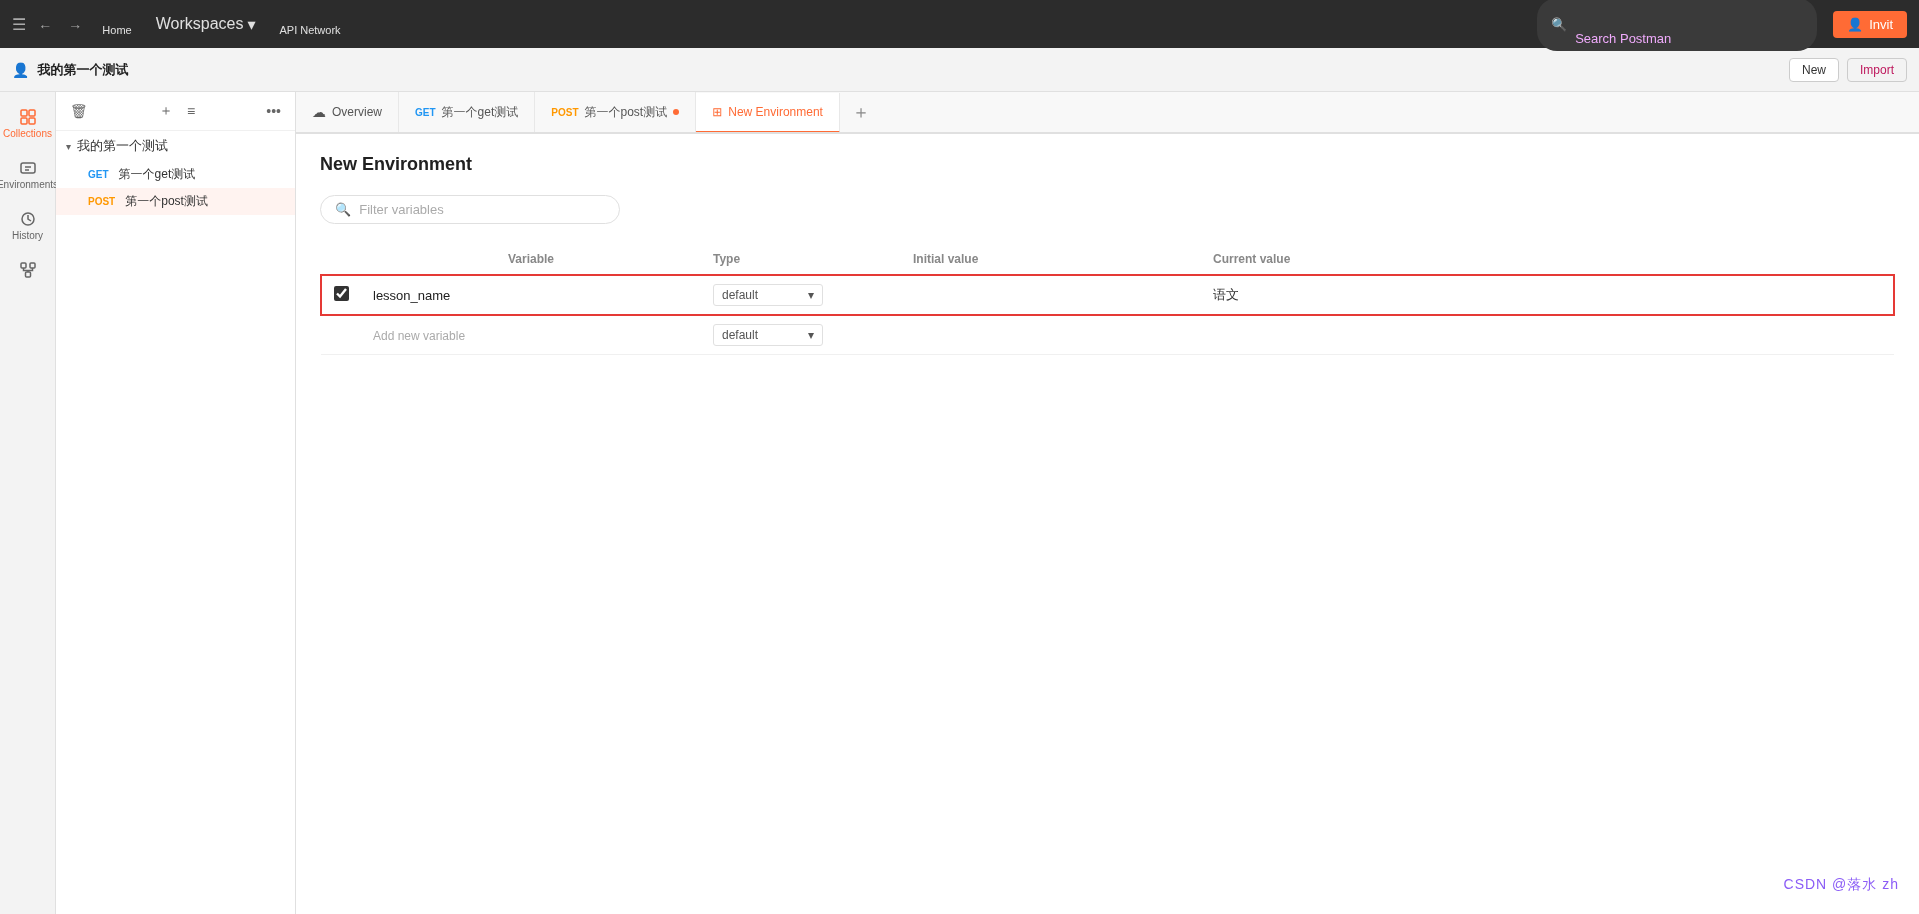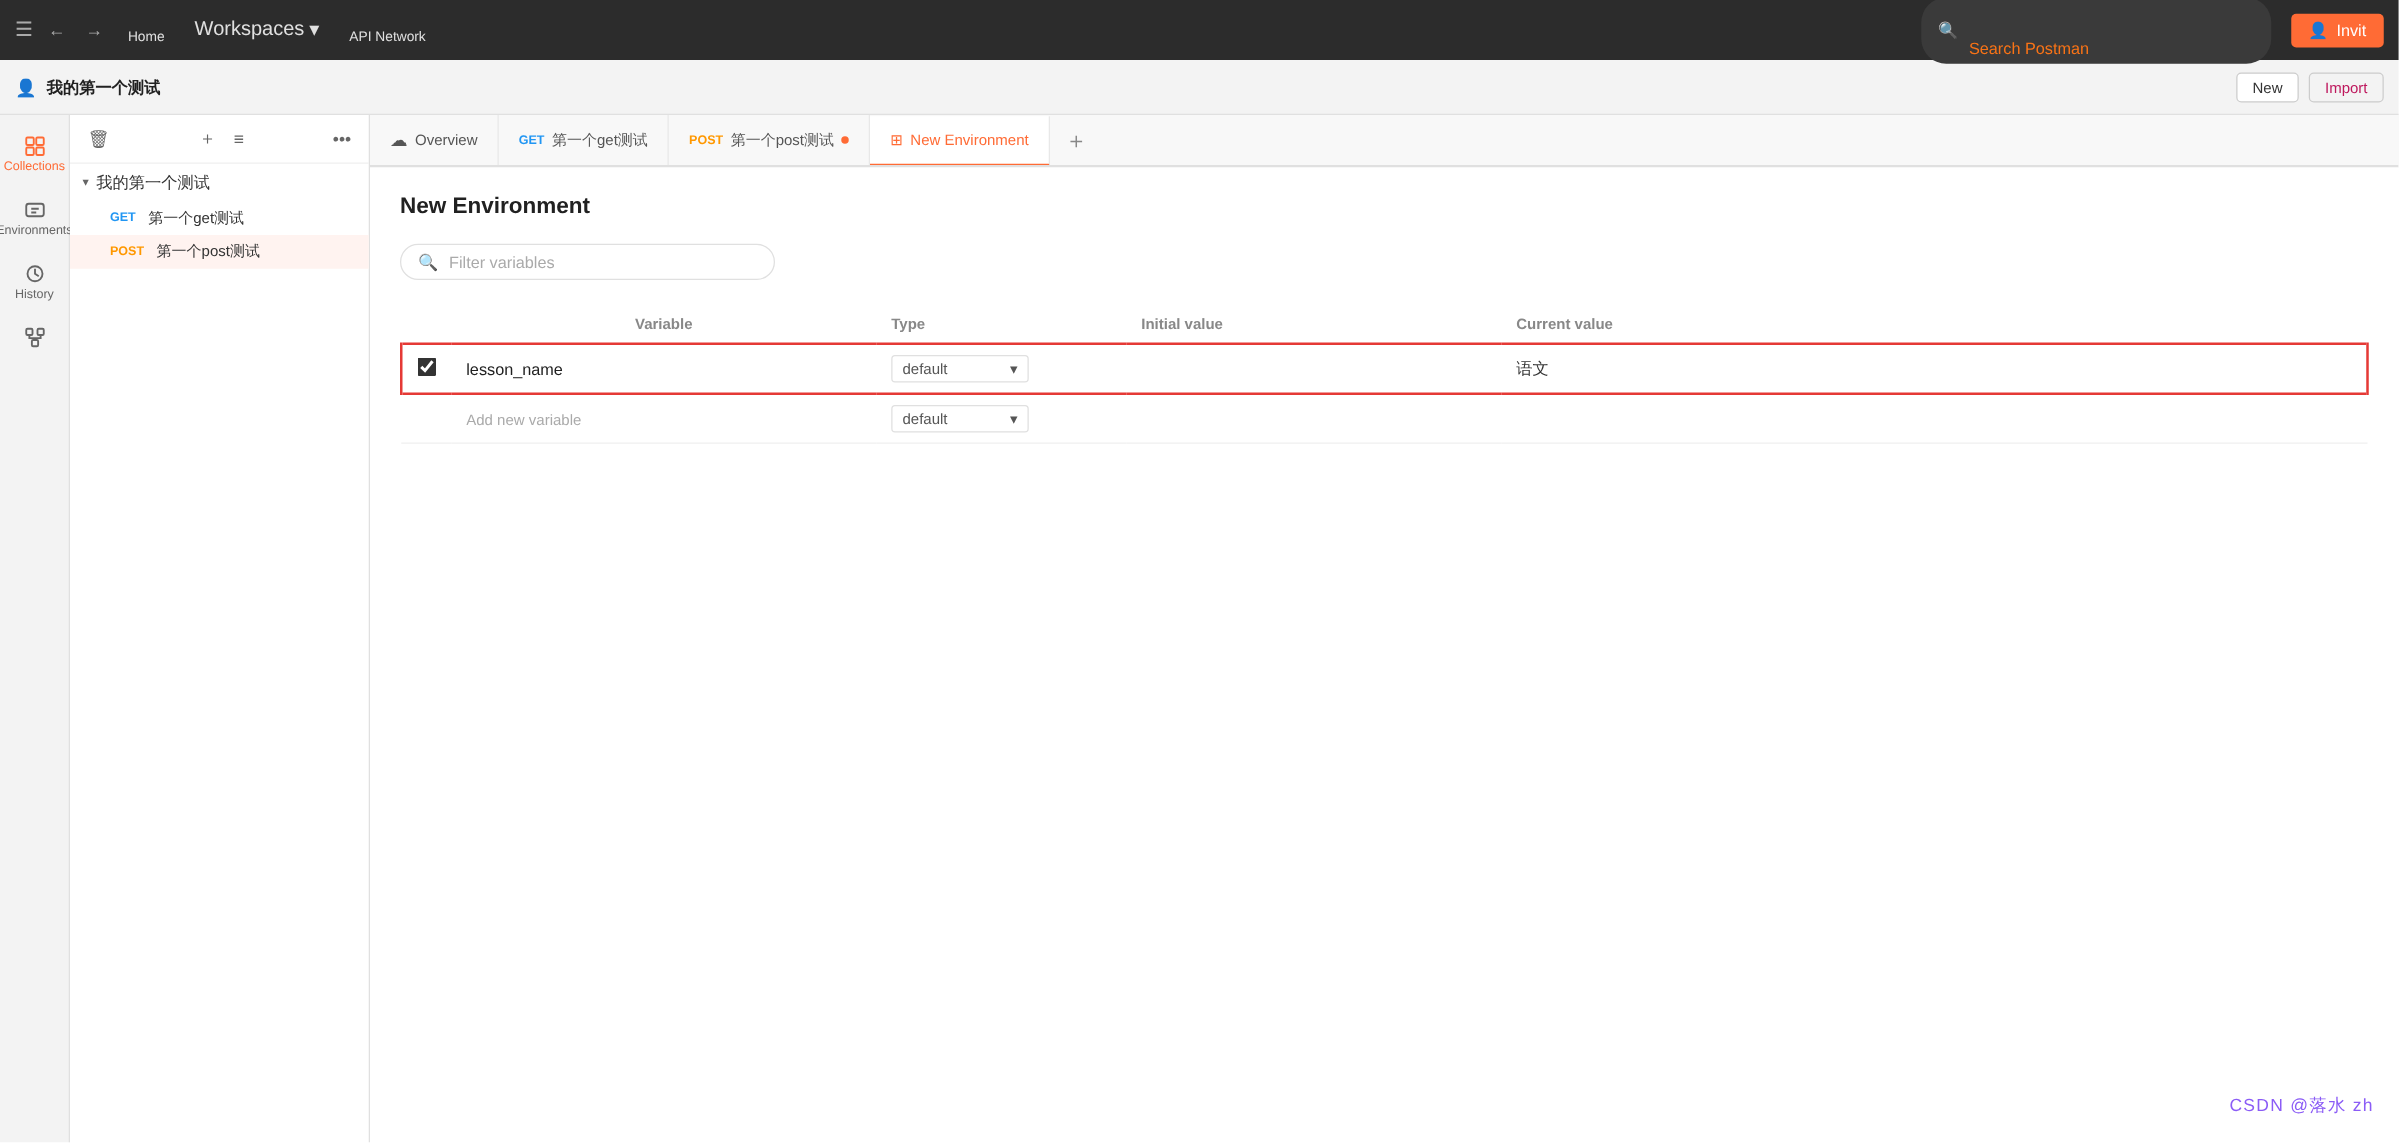--- a/index.html
+++ b/index.html
@@ -168,21 +168,21 @@
   <span class="nav-arrow">←</span>
   <span class="nav-arrow">→</span>
   <span class="nav-link">Home</span>
   <div class="nav-dropdown">
     <span>Workspaces</span>
     <span>▾</span>
   </div>
   <span class="nav-link">API Network</span>
   <div class="search-bar">
     <span>🔍</span>
-    <span style="color:#f97316;font-size:13px;margin-top:28px;">Search Postman</span>
+    <span style="color:#f0abfc;font-size:13px;margin-top:28px;">Search Postman</span>
   </div>
   <button class="invite-btn">
     <span>👤</span>
     <span>Invit</span>
   </button>
 </div>
 
 <div class="workspace-bar">
   <span class="workspace-user-icon">👤</span>
   <span class="workspace-name">我的第一个测试</span>

